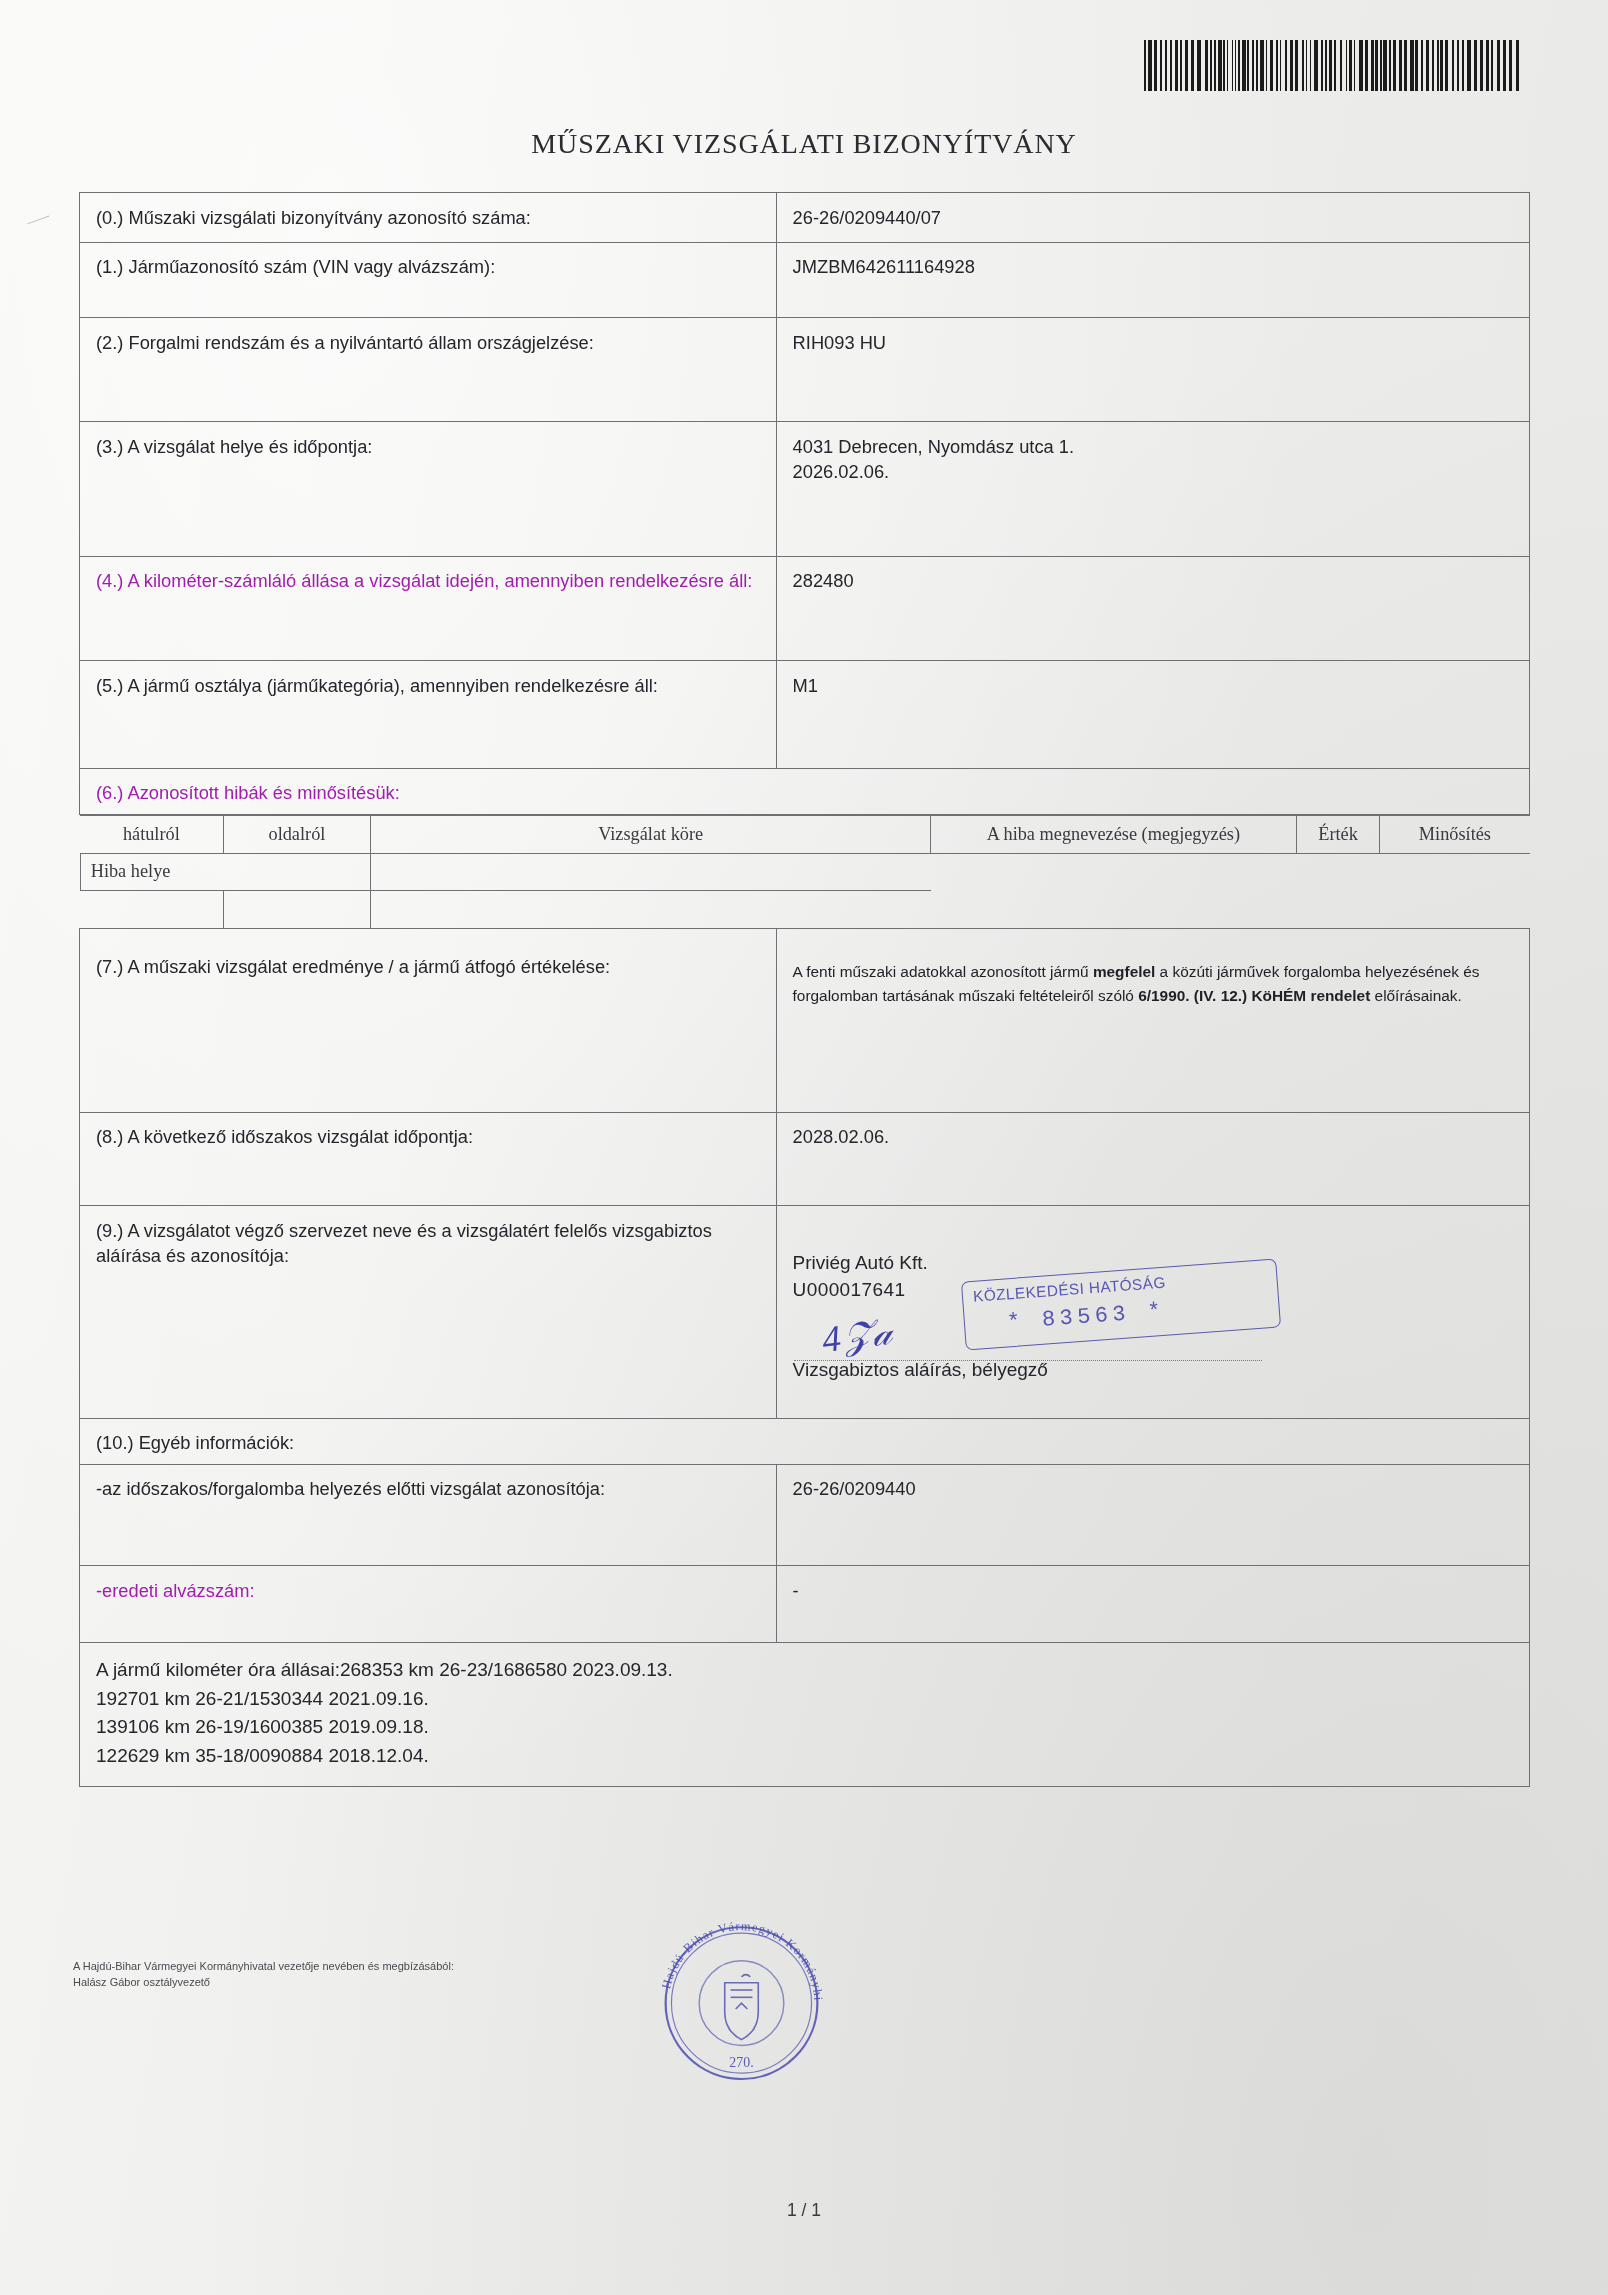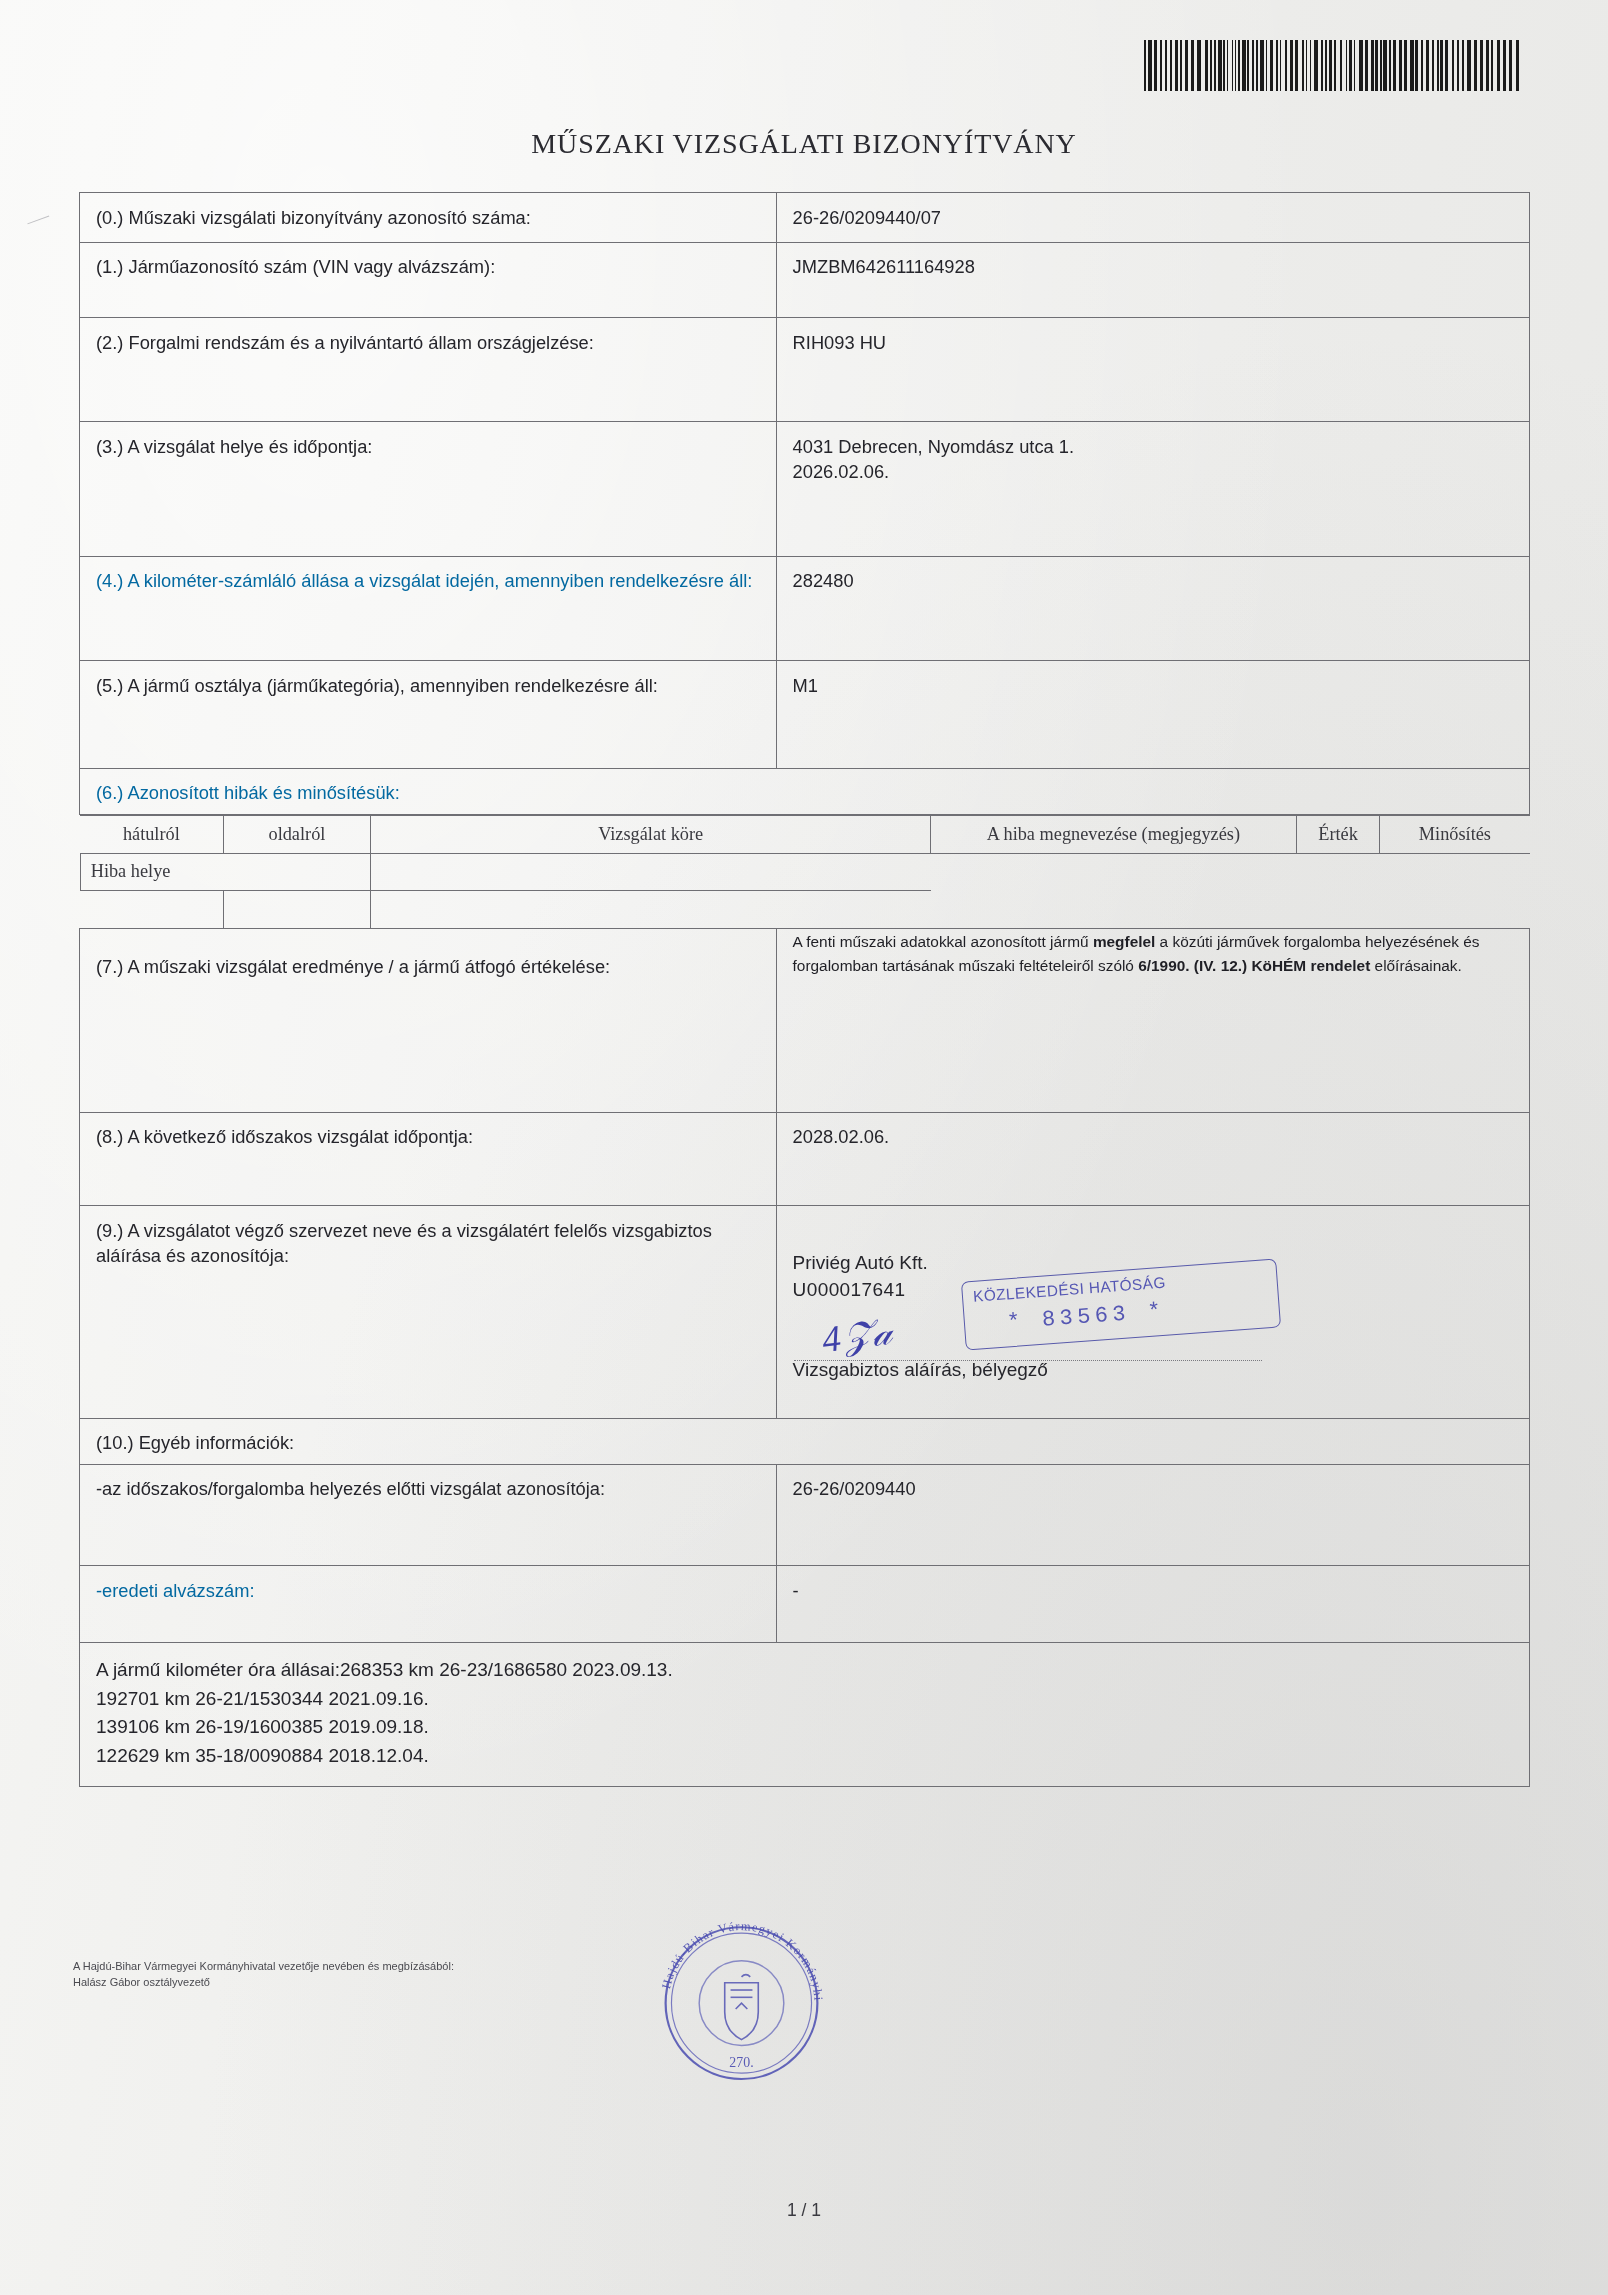--- a/index.html
+++ b/index.html
@@ -75,21 +75,21 @@
   }
   .tbl td {
     border: 1.2px solid #6f6f74;
     vertical-align: top;
     padding: 11.7px 14.6px 11.7px 16px;
     font-size: 18.3px;
     line-height: 1.38;
   }
   .lbl { width: 665px; }
   .val { }
-  .faded { color: #0369a1; }
+  .faded { color: #a21caf; }
   .tight { line-height: 1.35; }
 
   .hdr-row td {
     padding-top: 10.2px;
     padding-bottom: 8.8px;
   }
 
   
   .sub {
     width: 100%;
@@ -367,21 +367,21 @@
                   <td style="border:none"></td>
                   <td style="border:none"></td>
                 </tr>
               </tbody>
             </table>
           </td>
         </tr>
 
         <tr>
           <td class="lbl" style="height:146px;padding-top:25px">(7.) A műszaki vizsgálat eredménye / a jármű átfogó értékelése:</td>
-          <td class="val" style="padding-top:1px">
+          <td class="val" style="padding-top:31px">
             <div class="result">
               <span>A fenti műszaki adatokkal azonosított jármű </span><b>megfelel</b><span> a közúti járművek forgalomba helyezésének és forgalomban tartásának műszaki feltételeiről szóló </span><b>6/1990. (IV. 12.) KöHÉM rendelet</b><span> előírásainak.</span>
             </div>
           </td>
         </tr>
 
         <tr>
           <td class="lbl" style="height:69px">(8.) A következő időszakos vizsgálat időpontja:</td>
           <td class="val">2028.02.06.</td>
         </tr>

